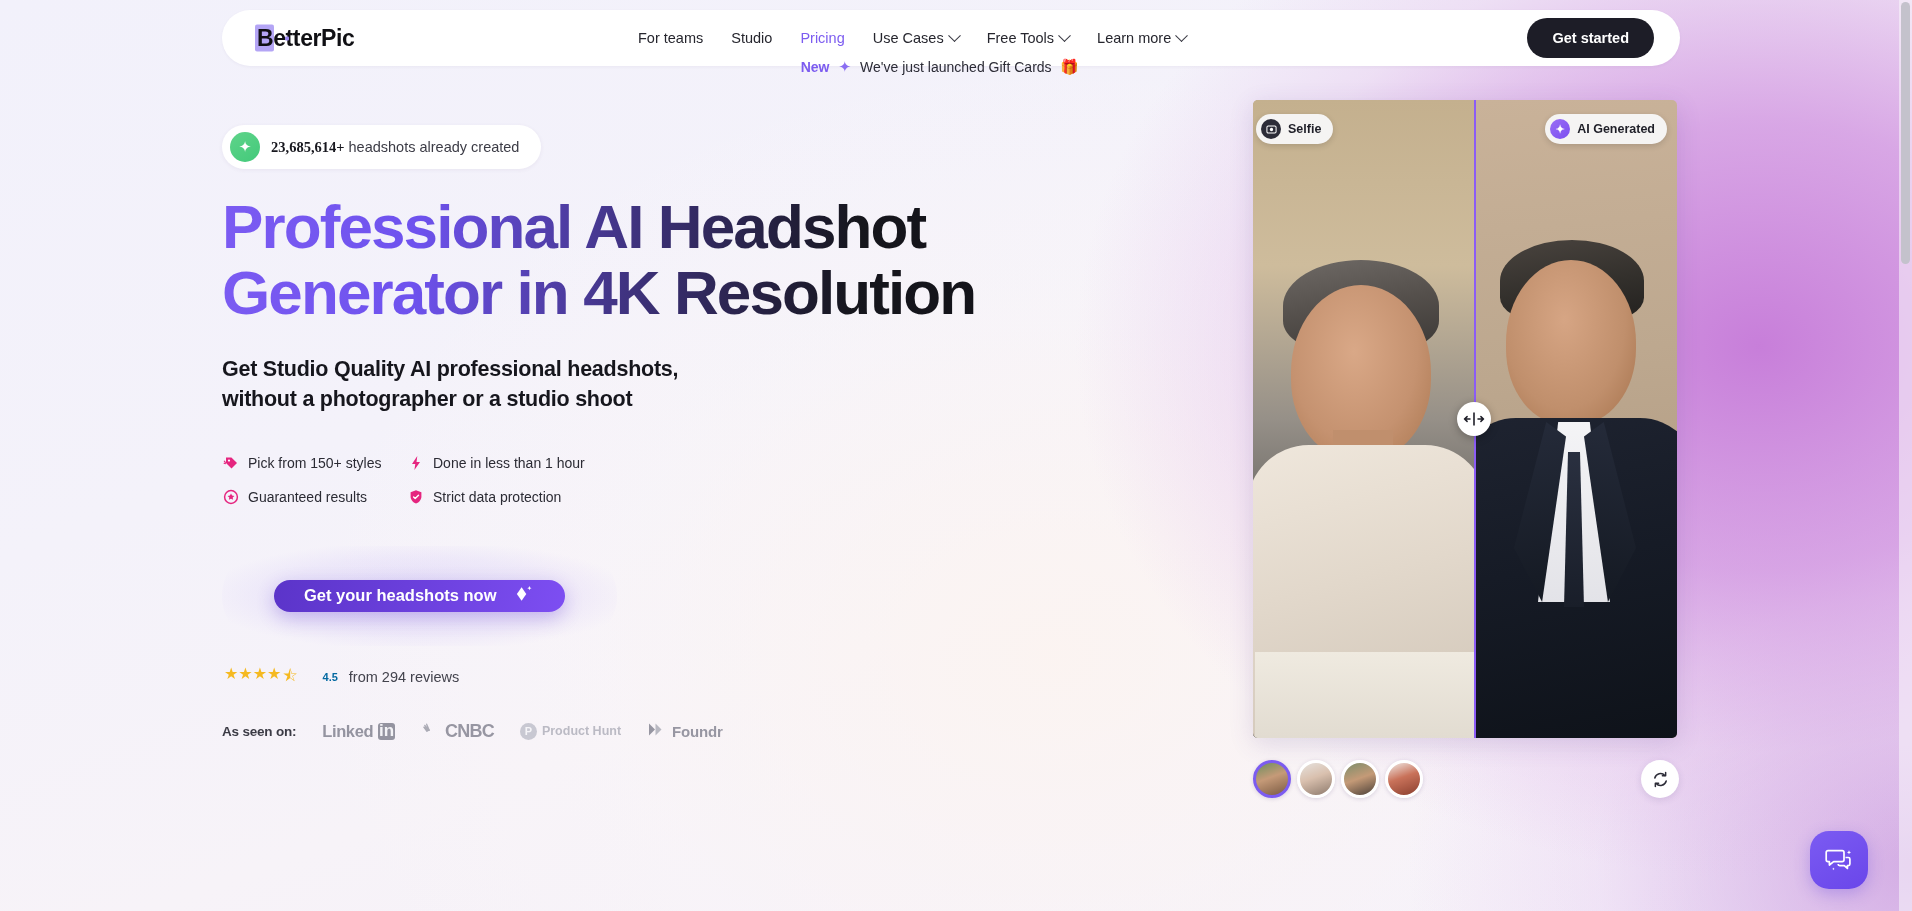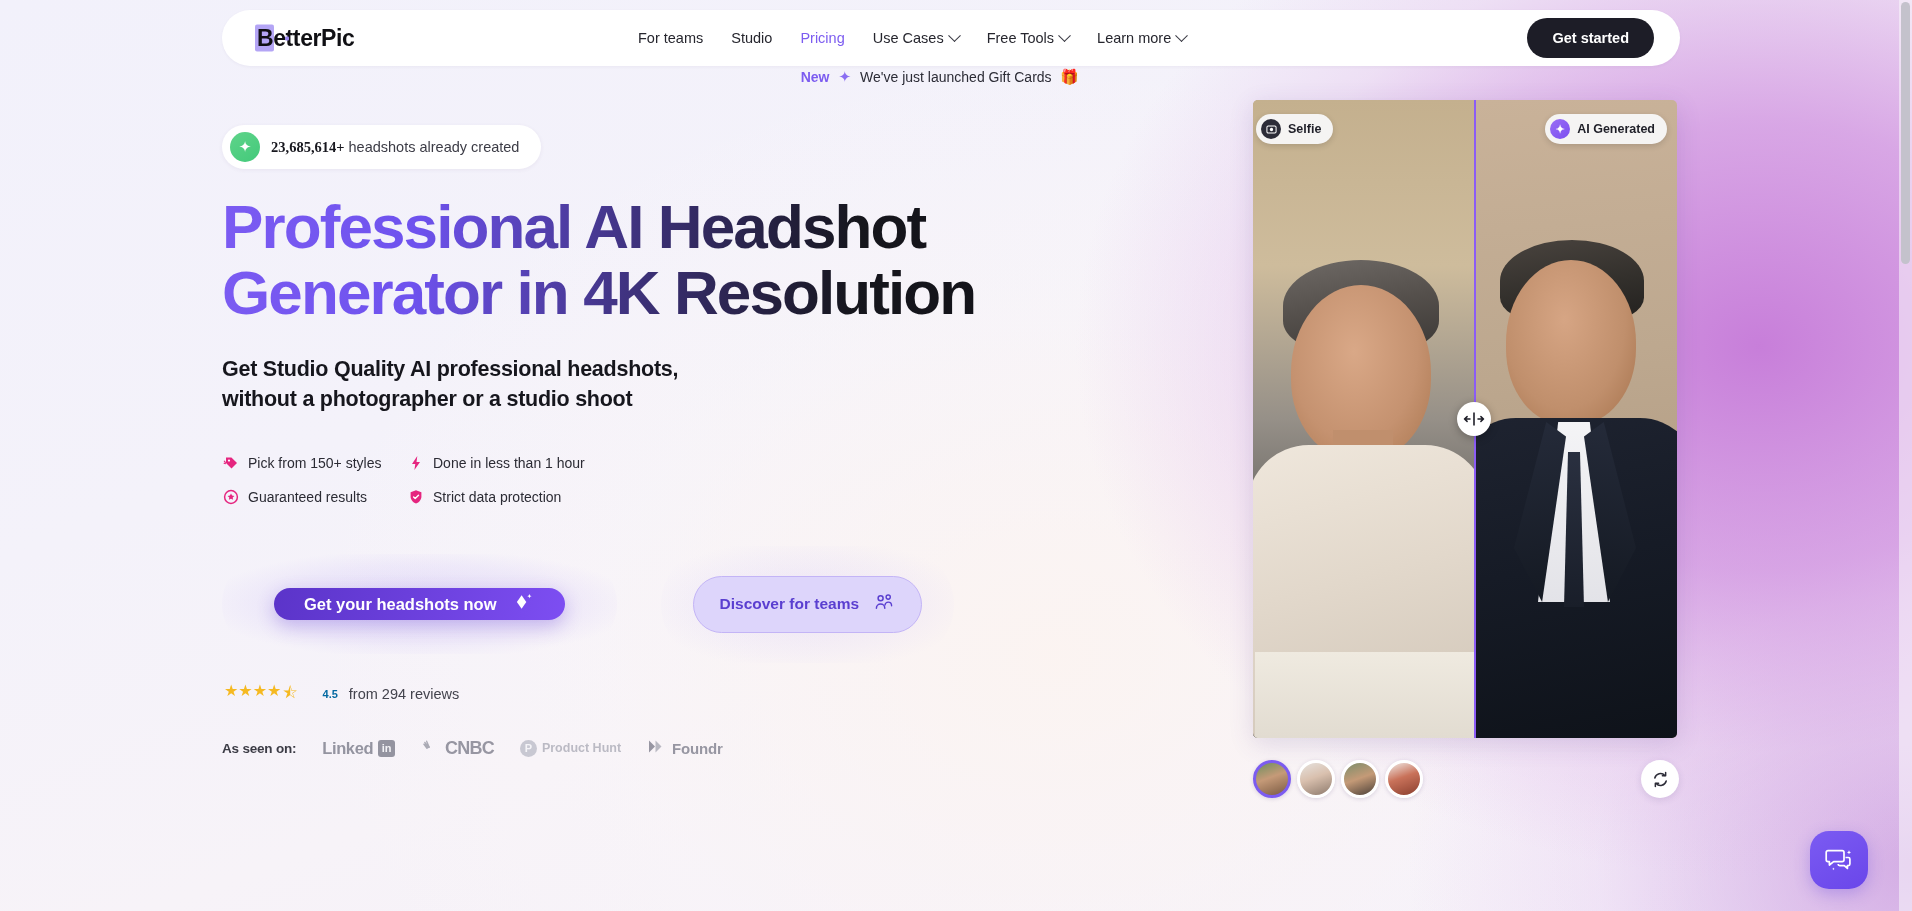--- a/index.html
+++ b/index.html
@@ -67,21 +67,21 @@
   }
   .btn-getstarted {
     position: absolute; right: 26px; top: 50%; transform: translateY(-50%);
     background: #1d1d27; color: #fff; border: none; border-radius: 24px;
     font-size: 14.5px; font-weight: 600; padding: 12px 25px;
     font-family: "Liberation Sans", sans-serif; cursor: pointer;
   }
 
   
   .announce {
-    position: absolute; top: 68px; left: 0; width: 1880px;
+    position: absolute; top: 58px; left: 0; width: 1880px;
     display: flex; justify-content: center; align-items: center; gap: 9px;
     font-size: 14px; color: #2c2c36;
   }
   .announce .new { color: #7c5cf0; font-weight: 700; }
   .spark-sm { color: #8a6ef2; font-size: 15px; }
   .gift { font-size: 15px; }
 
   
   .left { position: absolute; left: 222px; top: 125px; width: 1020px; }
 
@@ -157,21 +157,21 @@
   .rating-row b { color: #0369a1; font-weight: 700; font-size: 11px; margin-left: 14px; }
 
   .seen-row {
     margin-top: 30px; display: flex; align-items: center; gap: 26px;
     font-size: 13.5px; color: #3b3b45;
   }
   .seen-label { font-weight: 600; letter-spacing: -0.2px; }
   .brand { display: flex; align-items: center; gap: 5px; color: #9a9aa6; opacity: 0.92; }
   .brand-li { font-size: 16.5px; font-weight: 700; color: #8c8c99; letter-spacing: -0.4px; }
   .li-box {
-    background: #8c8c99; color: #f3f3f6; font-size: 11px; font-weight: 700;
+    background: #8c8c99; color: #f3f3f6; font-size: 17px; font-weight: 700;
     width: 17px; height: 17px; border-radius: 3px;
     display: flex; align-items: center; justify-content: center;
   }
   .brand-cnbc { font-size: 18px; font-weight: 800; color: #8f8f9b; letter-spacing: -0.8px; }
   .brand-ph { font-size: 12.5px; font-weight: 600; color: #b6b6c0; }
   .ph-circle {
     width: 17px; height: 17px; border-radius: 50%; background: #c5c5cf;
     color: #f5f5f8; font-size: 11px; font-weight: 700;
     display: flex; align-items: center; justify-content: center;
   }
@@ -431,33 +431,20 @@
         <button class="btn-primary">
           <span>Get your headshots now</span>
           <span>
             <svg width="22" height="20" viewBox="0 0 22 20">
                 <path d="M8.6 3.2L13.3 10 8.6 16.8 3.9 10z" fill="#fff"></path>
                 <path d="M16.4 2.1l.62 1.5 1.5.62-1.5.62-.62 1.5-.62-1.5-1.5-.62 1.5-.62z" fill="#fff"></path>
               </svg>
           </span>
         </button>
       </span>
-      <span class="cta-glow2">
-        <button class="btn-secondary">
-          <span>Discover for teams</span>
-          <span>
-            <svg width="22" height="19" viewBox="0 0 22 19">
-                <circle cx="7.6" cy="5.3" r="2.5" fill="none" stroke="#5a3fd0" stroke-width="1.5"></circle>
-                <path d="M3.4 15.2c0-2.4 1.9-4.2 4.2-4.2s4.2 1.8 4.2 4.2" fill="none" stroke="#5a3fd0" stroke-width="1.5" stroke-linecap="round"></path>
-                <circle cx="15.2" cy="4.1" r="2.1" fill="none" stroke="#5a3fd0" stroke-width="1.4"></circle>
-                <path d="M11.9 12.1c.4-1.8 1.8-3 3.3-3 1.9 0 3.4 1.6 3.4 3.6" fill="none" stroke="#5a3fd0" stroke-width="1.4" stroke-linecap="round"></path>
-              </svg>
-          </span>
-        </button>
-      </span>
     </div>
 
     <div class="rating-row">
       <span class="stars">
         <span>★★★★</span>
           <span>⯪</span>
       </span>
       <b>4.5</b>
       <span>from 294 reviews</span>
     </div>

